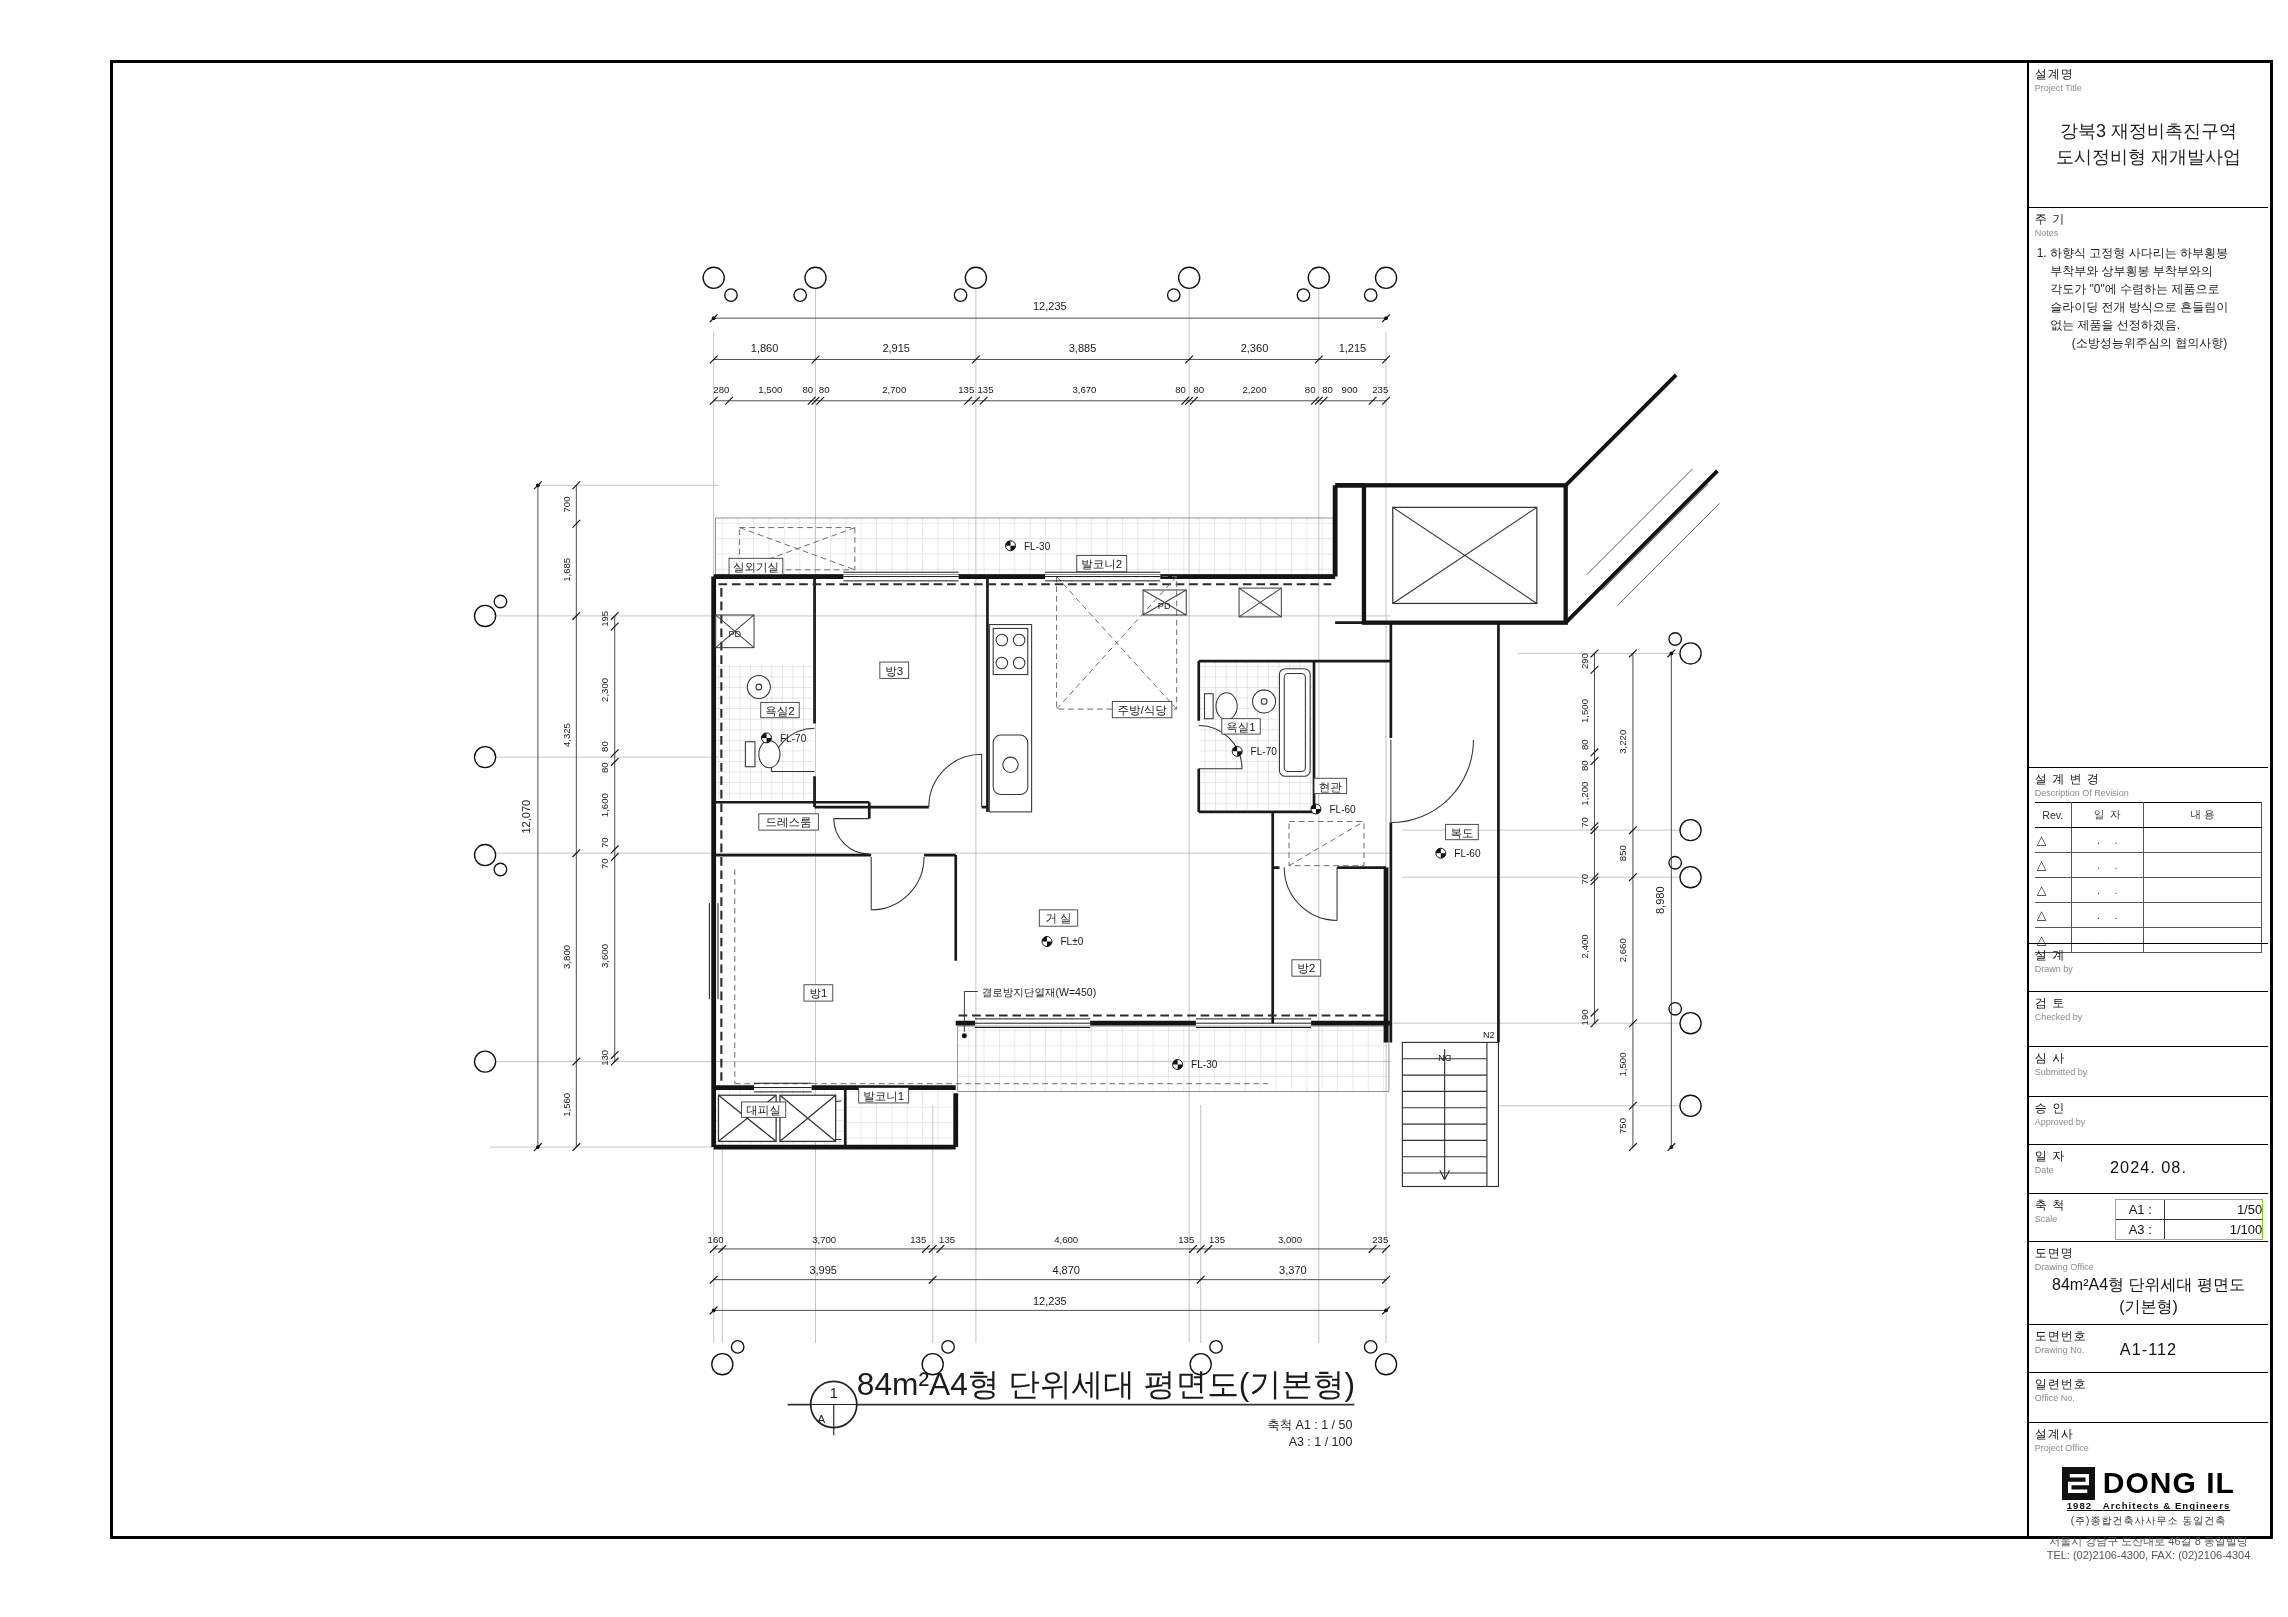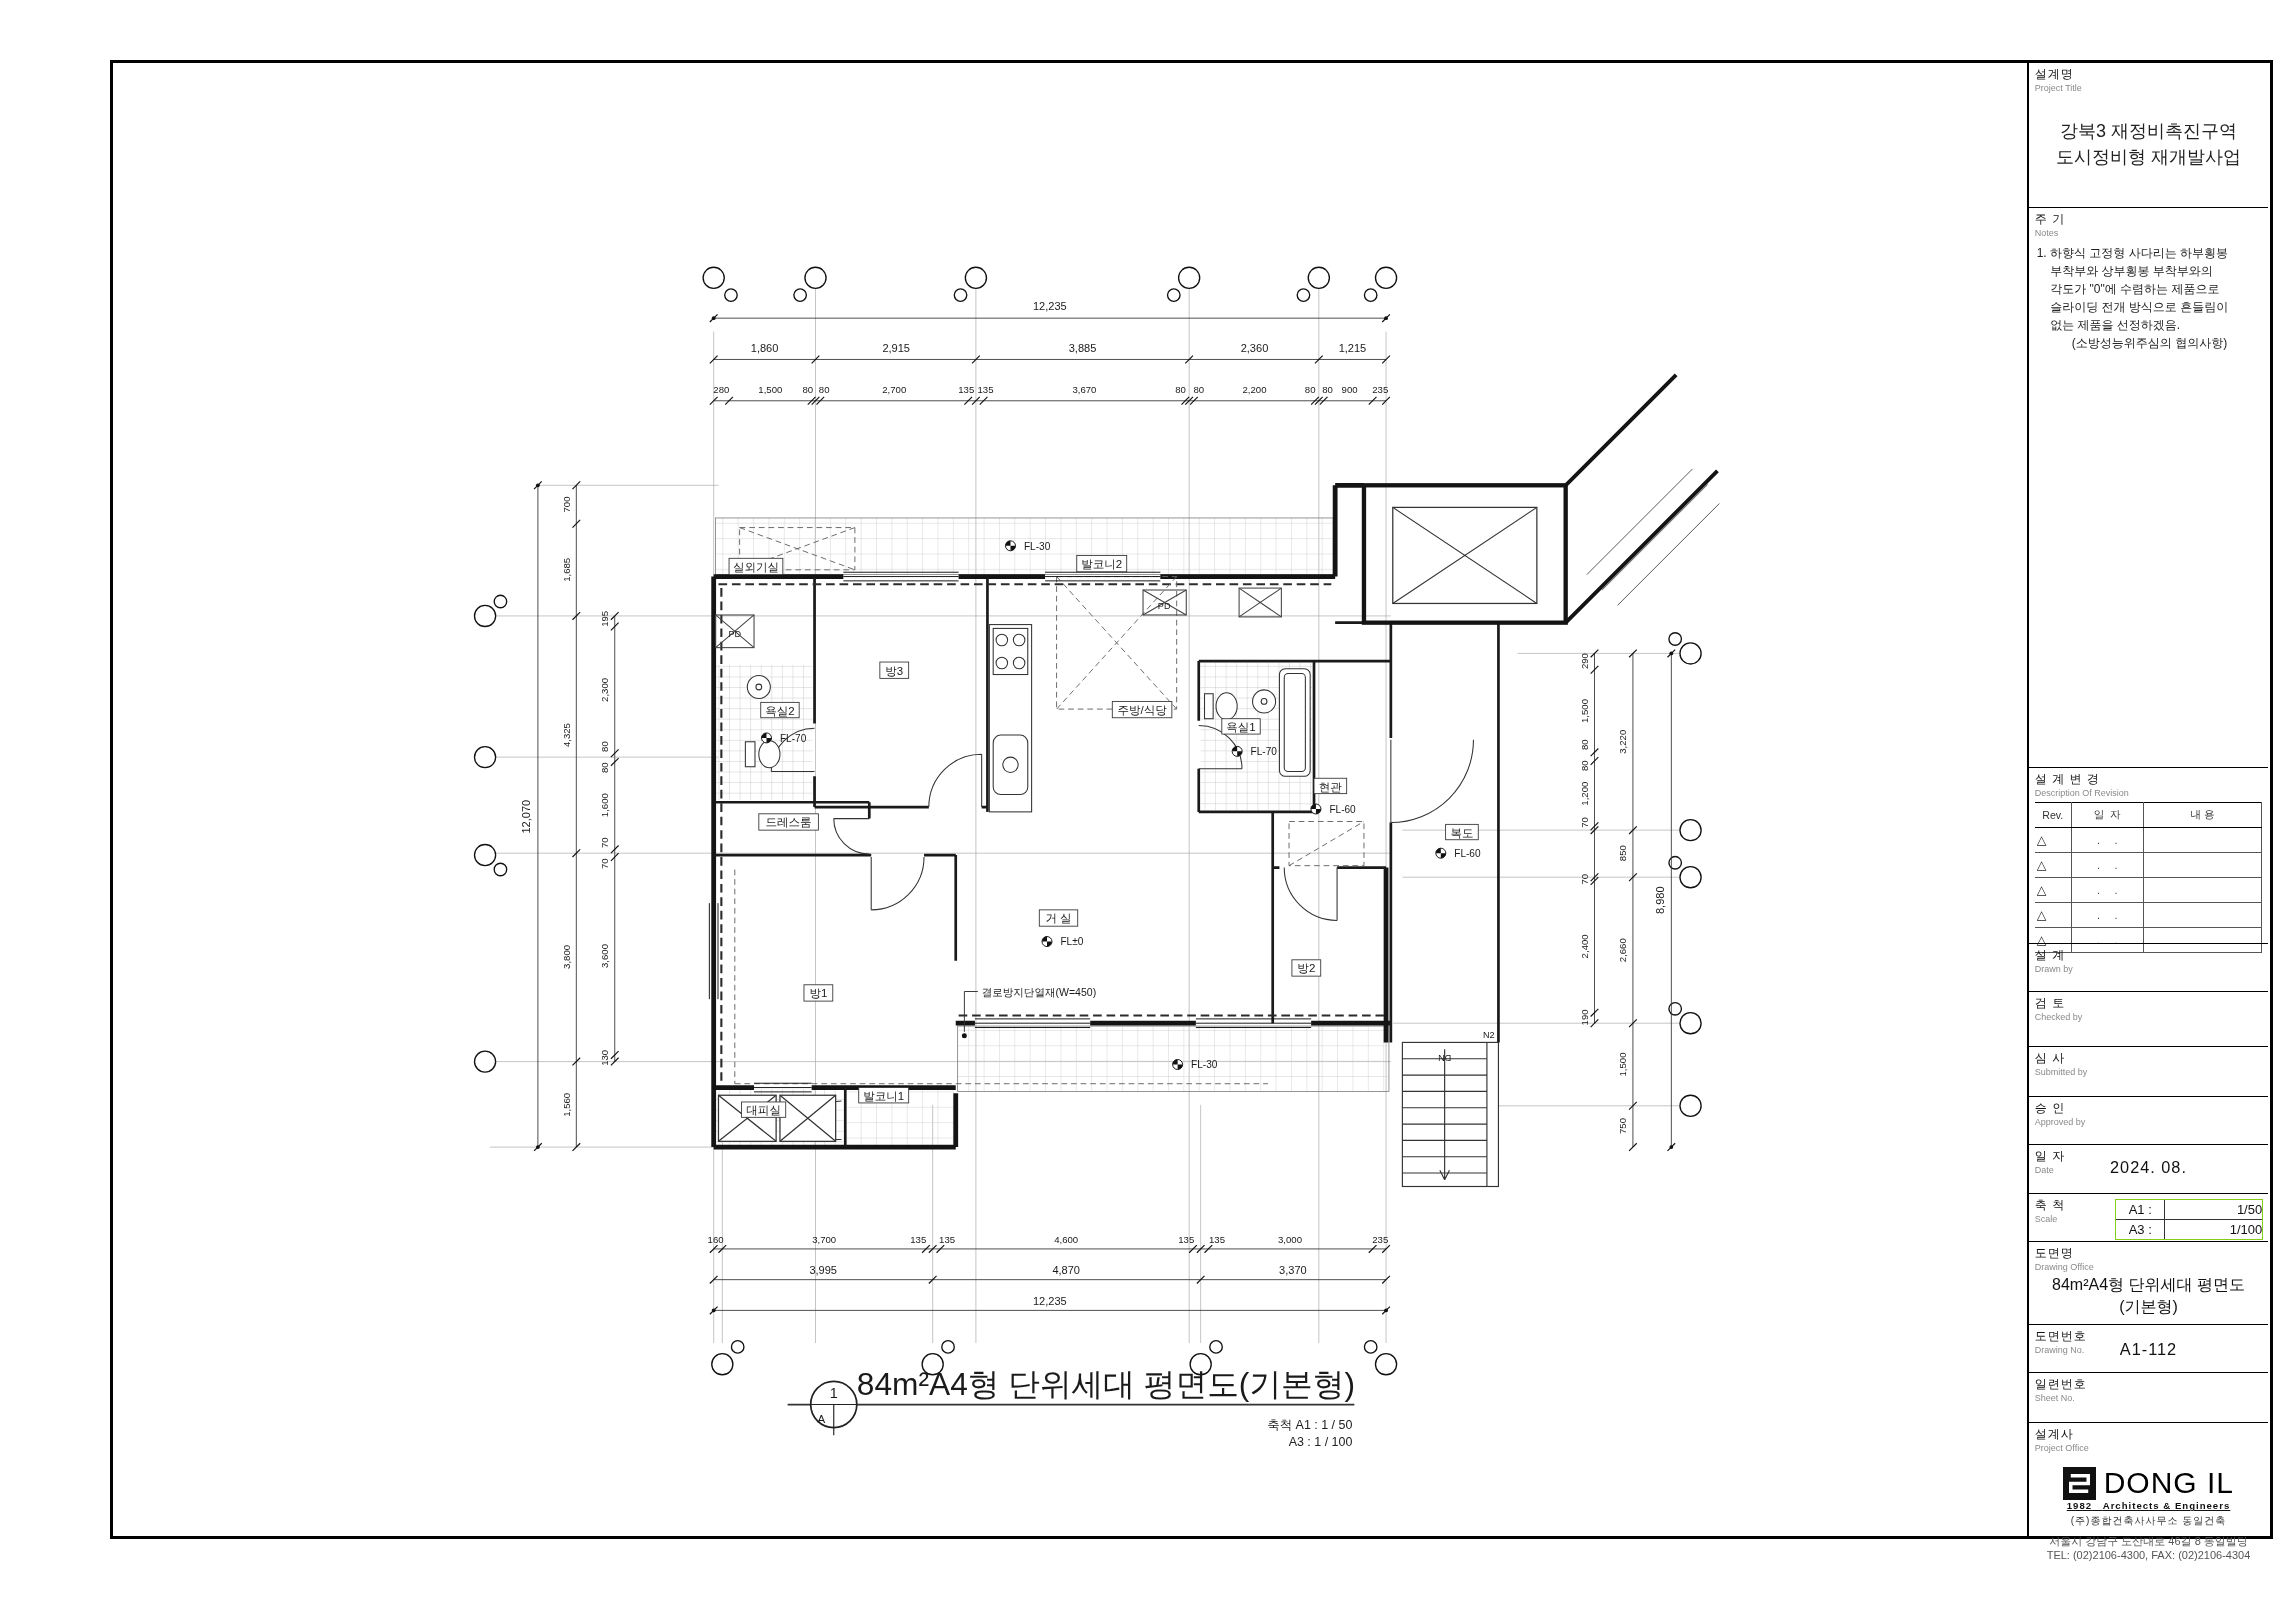--- a/index.html
+++ b/index.html
@@ -40,21 +40,21 @@
   table.rev td.tri{font-size:12.5px;color:#222;text-align:left;padding-left:1.9px;border-right:1px solid #555;}
   .bigval{text-align:center;font-size:16.3px;color:#111;margin-top:13.4px;letter-spacing:1px;}
   .scaletbl{position:absolute;right:4.8px;top:4.8px;width:146px;border:1px solid #84cc16;}
   .srow{display:flex;height:19px;line-height:19px;font-size:13px;}
   .srow + .srow{border-top:1px solid #333;}
   .sk{width:48px;text-align:center;border-right:1px solid #333;}
   .sv{flex:1;text-align:right;}
   .dwgtitle{ text-align:center;font-size:16px;line-height:22px;color:#111;margin-top:15.4px;}
   .office{ text-align:center;}
   .logo-row{display:flex;align-items:center;justify-content:center;gap:7.7px;margin-top:13.4px;}
-  .logo-text{font-size:30px;font-weight:400;letter-spacing:1px;color:#000;}
+  .logo-text{font-size:30px;font-weight:700;letter-spacing:1px;color:#000;}
   .logo-sub{font-size:9.6px;font-weight:bold;color:#111;letter-spacing:1px;margin-top:0px;text-decoration:underline;}
   .office-name{font-size:10px;color:#333;margin-top:2.9px;letter-spacing:1px;}
   .office-addr{font-size:11px;color:#555;margin-top:5.8px;}
   .office-tel{font-size:11px;color:#555;}
   .footer-note{position:absolute;top:1554px;right:24px;font-size:23px;color:#111;letter-spacing:1px;}
 </style>
 </head>
 <body>
 
 <div class="sheet">
@@ -640,21 +640,21 @@
       <div class="lab">
           <div class="ko">도면번호</div>
         <div class="en">Drawing No.</div>
         </div>
       <div class="bigval" style="margin-top:-15.4px;">A1-112</div>
     </div>
 
     <div class="tb-sec" style="top:1309px;height:50px;">
       <div class="lab">
           <div class="ko">일련번호</div>
-        <div class="en">Sheet No.</div>
+        <div class="en">Office No.</div>
         </div>
     </div>
 
     <div class="tb-sec office" style="top:1359px;height:112px;border-top-width:1.9px;">
       <div class="lab" style="text-align:left;">
           <div class="ko">설계사</div>
         <div class="en">Project Office</div>
         </div>
       <div class="logo-row">
         <svg width="33" height="33" viewBox="0 0 34 34">

